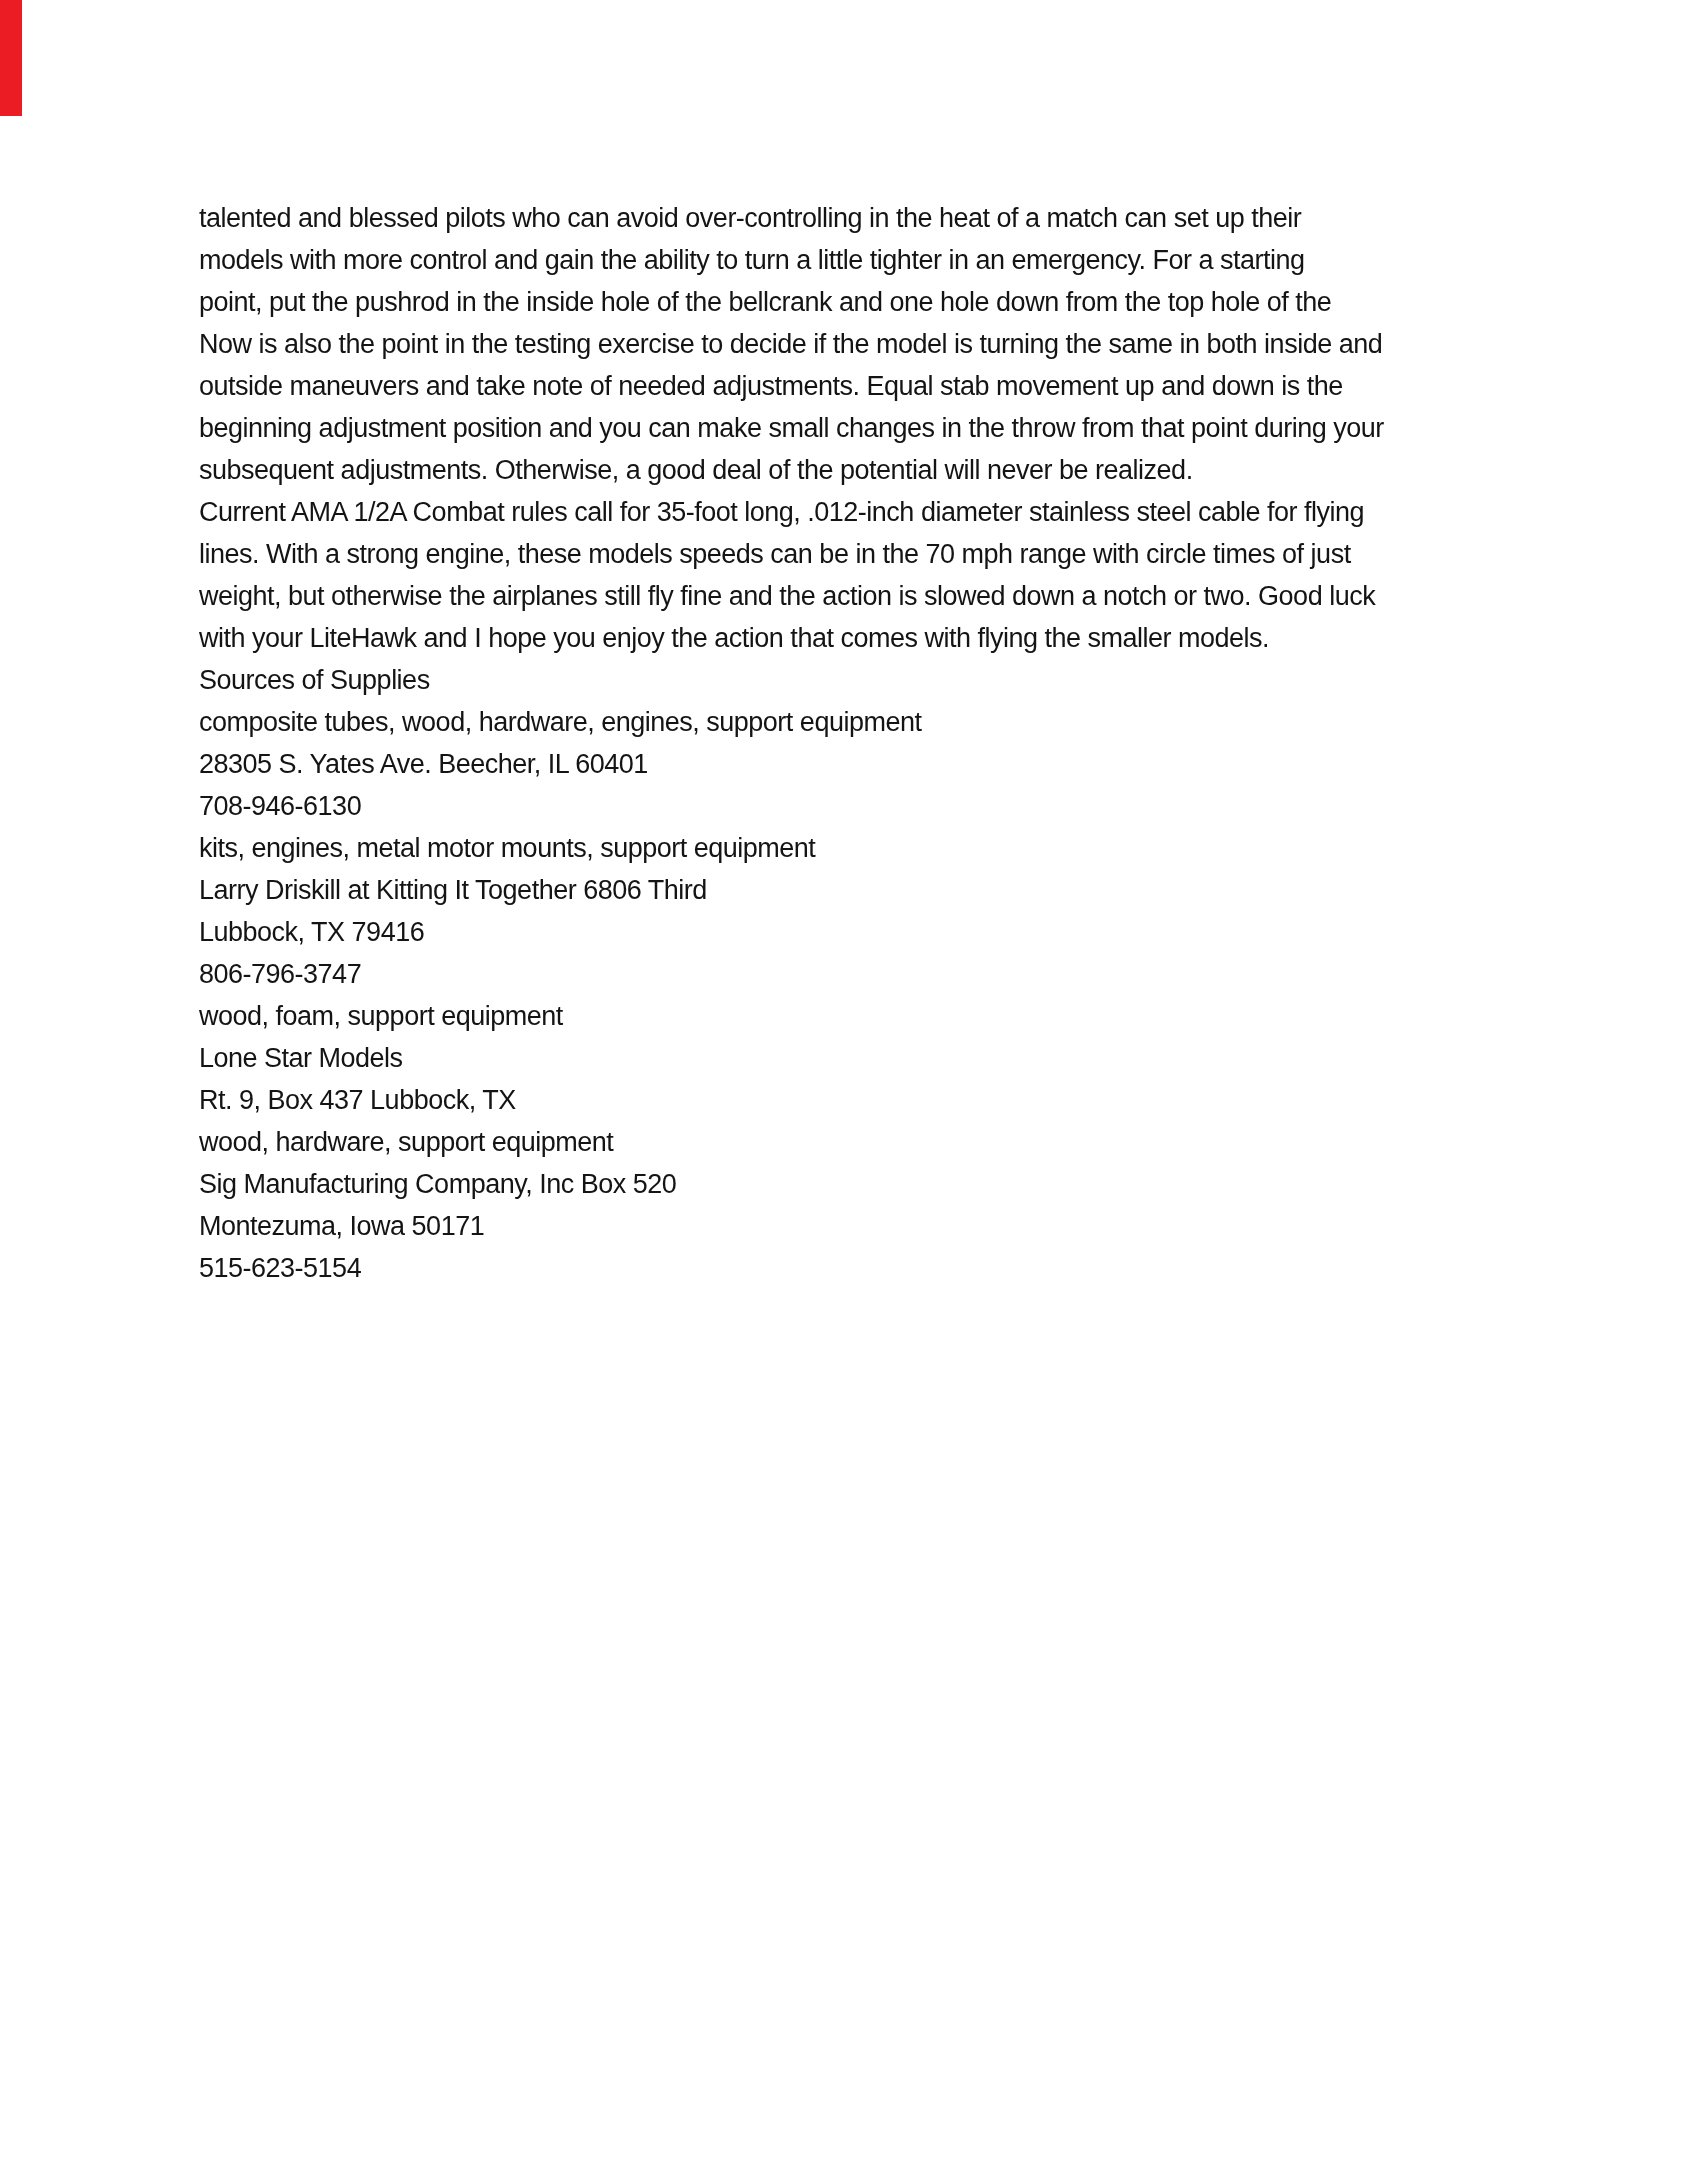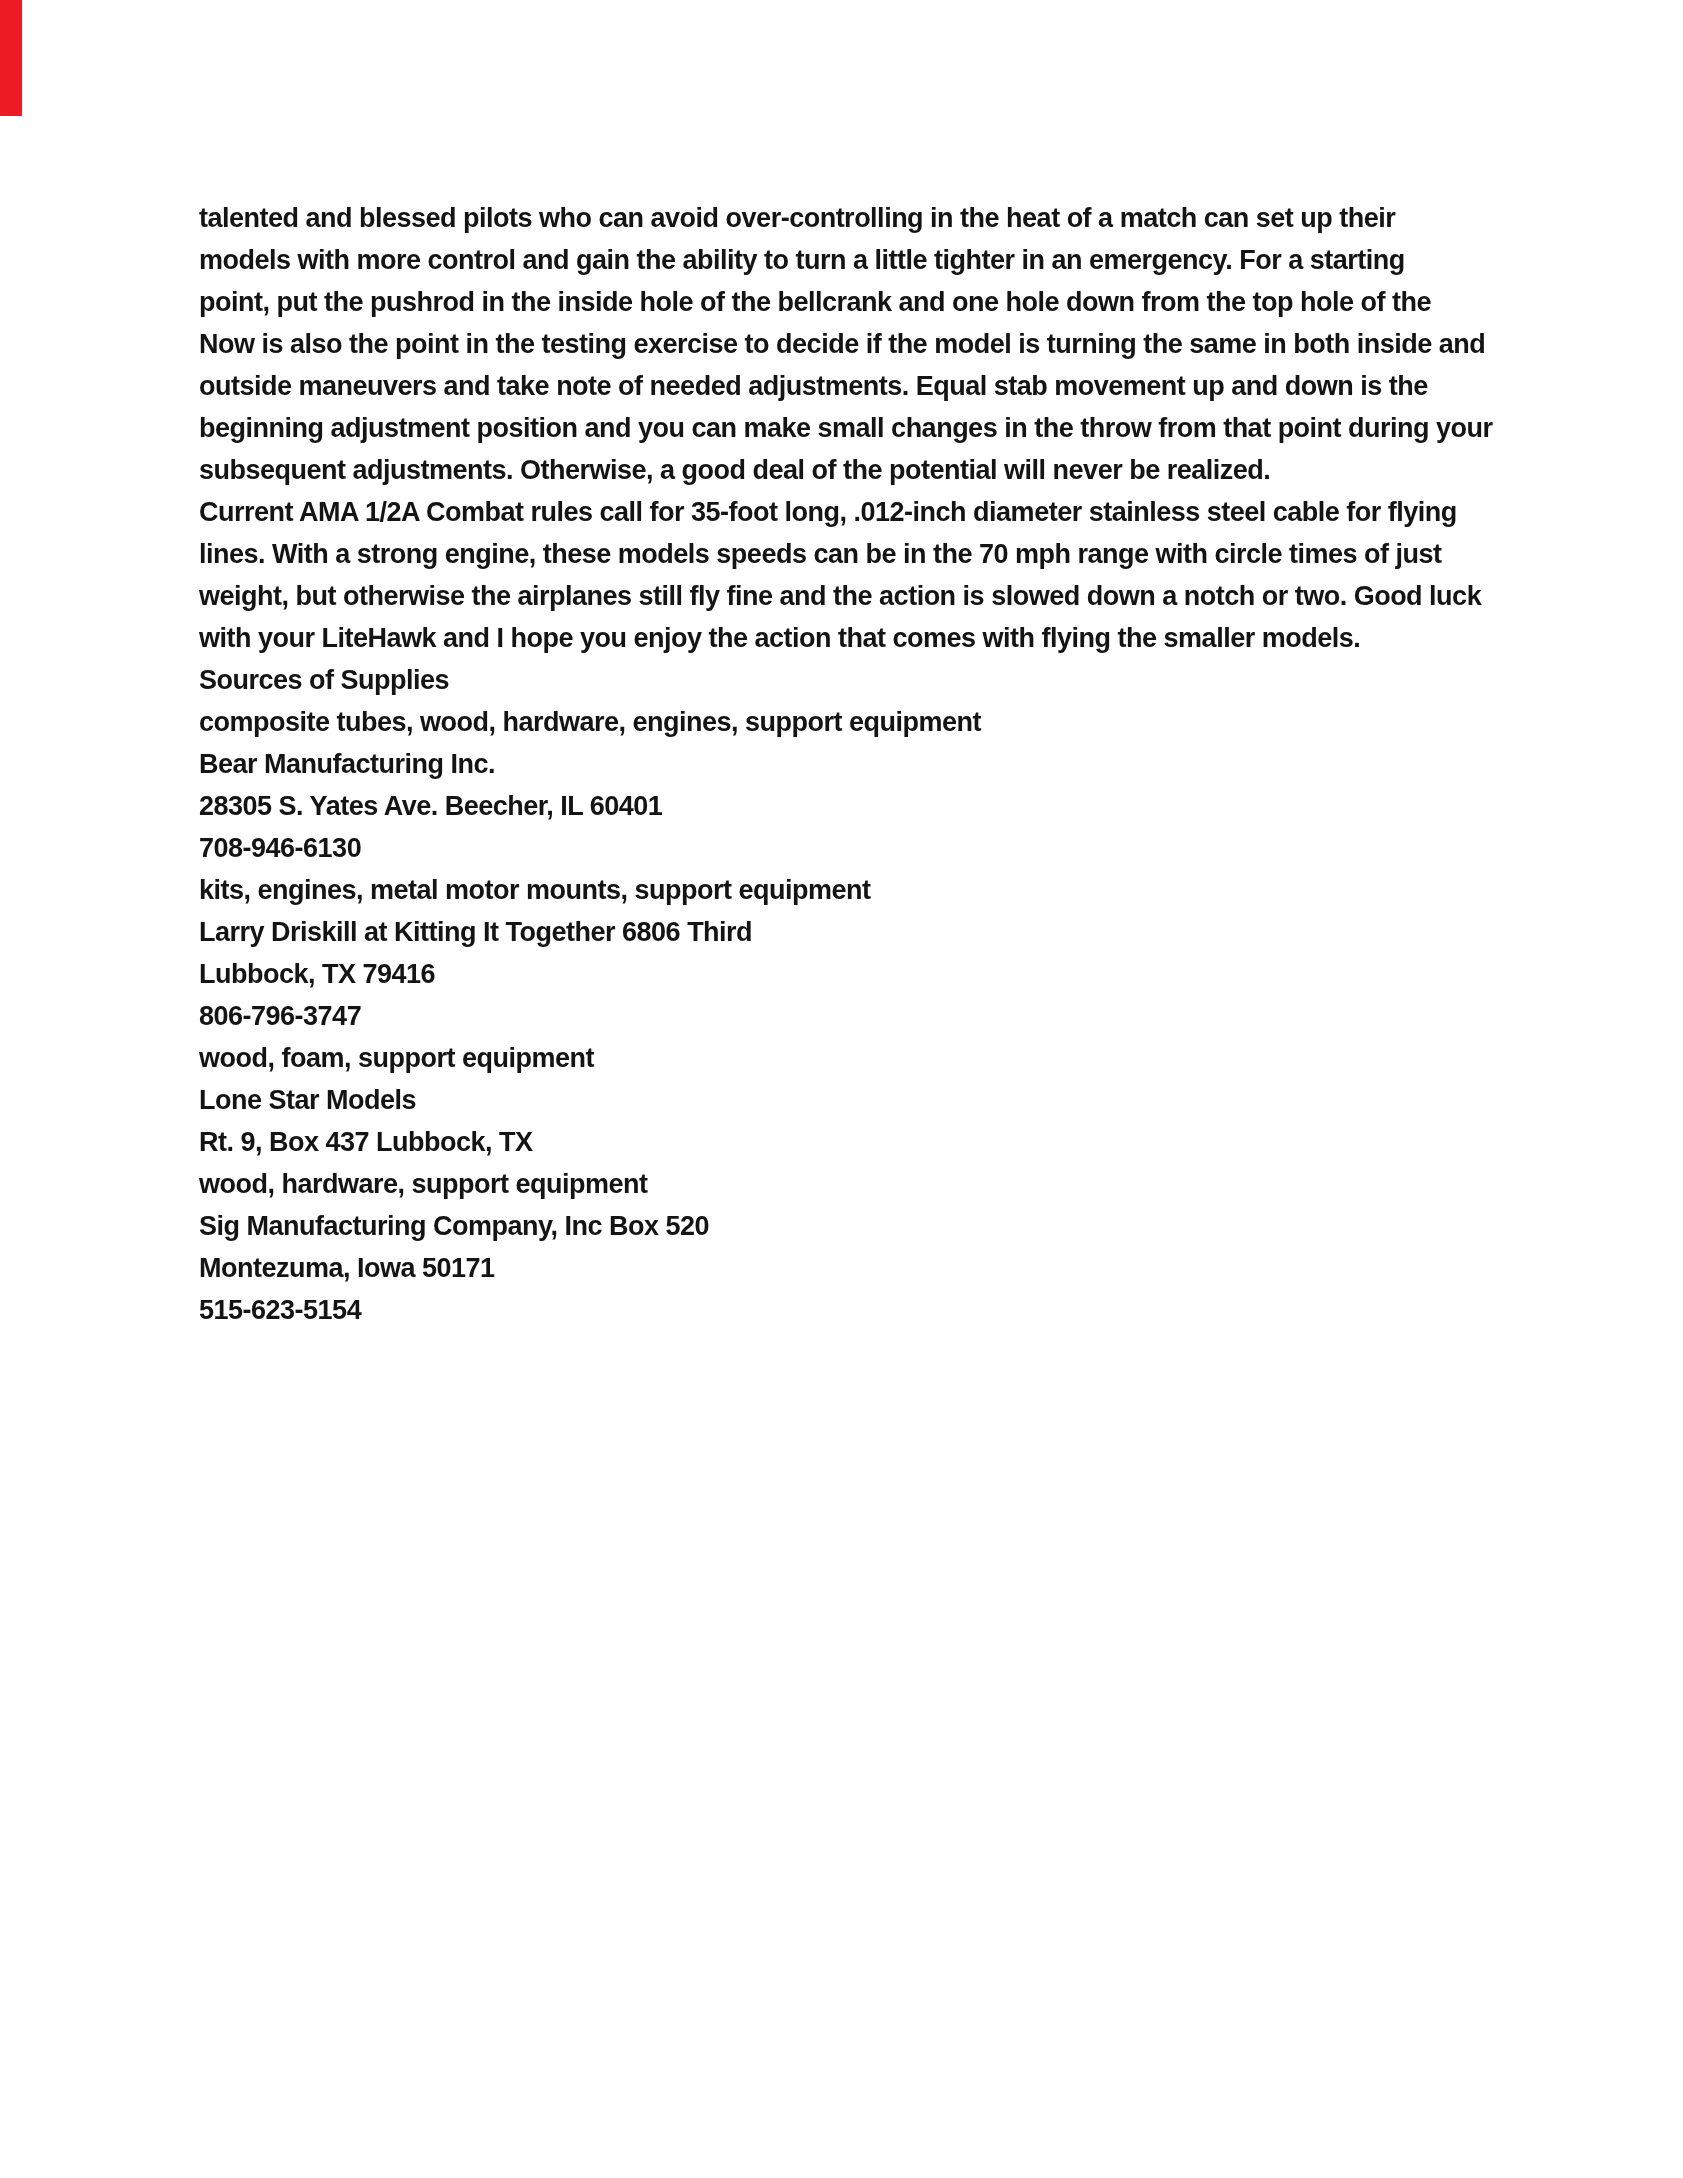--- a/index.html
+++ b/index.html
@@ -7,21 +7,20 @@
     padding: 0;
     background: #ffffff;
   }
   .page {
     position: relative;
     width: 1663px;
     height: 2178px;
     background: #ffffff;
     overflow: hidden;
     font-family: "Liberation Sans", "DejaVu Sans", sans-serif;
-    font-weight: bold;
   }
   .red-mark {
     position: absolute;
     left: 0;
     top: 0;
     width: 22px;
     height: 116px;
   }
   .textblock {
     position: absolute;
@@ -52,21 +51,20 @@
     <div class="line">Now is also the point in the testing exercise to decide if the model is turning the same in both inside and</div>
     <div class="line">outside maneuvers and take note of needed adjustments. Equal stab movement up and down is the</div>
     <div class="line">beginning adjustment position and you can make small changes in the throw from that point during your</div>
     <div class="line">subsequent adjustments. Otherwise, a good deal of the potential will never be realized.</div>
     <div class="line">Current AMA 1/2A Combat rules call for 35-foot long, .012-inch diameter stainless steel cable for flying</div>
     <div class="line">lines. With a strong engine, these models speeds can be in the 70 mph range with circle times of just</div>
     <div class="line">weight, but otherwise the airplanes still fly fine and the action is slowed down a notch or two. Good luck</div>
     <div class="line">with your LiteHawk and I hope you enjoy the action that comes with flying the smaller models.</div>
     <div class="line">Sources of Supplies</div>
     <div class="line">composite tubes, wood, hardware, engines, support equipment</div>
-    <div class="line">Bear Manufacturing Inc.</div>
     <div class="line">28305 S. Yates Ave. Beecher, IL 60401</div>
     <div class="line">708-946-6130</div>
     <div class="line">kits, engines, metal motor mounts, support equipment</div>
     <div class="line">Larry Driskill at Kitting It Together 6806 Third</div>
     <div class="line">Lubbock, TX 79416</div>
     <div class="line">806-796-3747</div>
     <div class="line">wood, foam, support equipment</div>
     <div class="line">Lone Star Models</div>
     <div class="line">Rt. 9, Box 437 Lubbock, TX</div>
     <div class="line">wood, hardware, support equipment</div>

